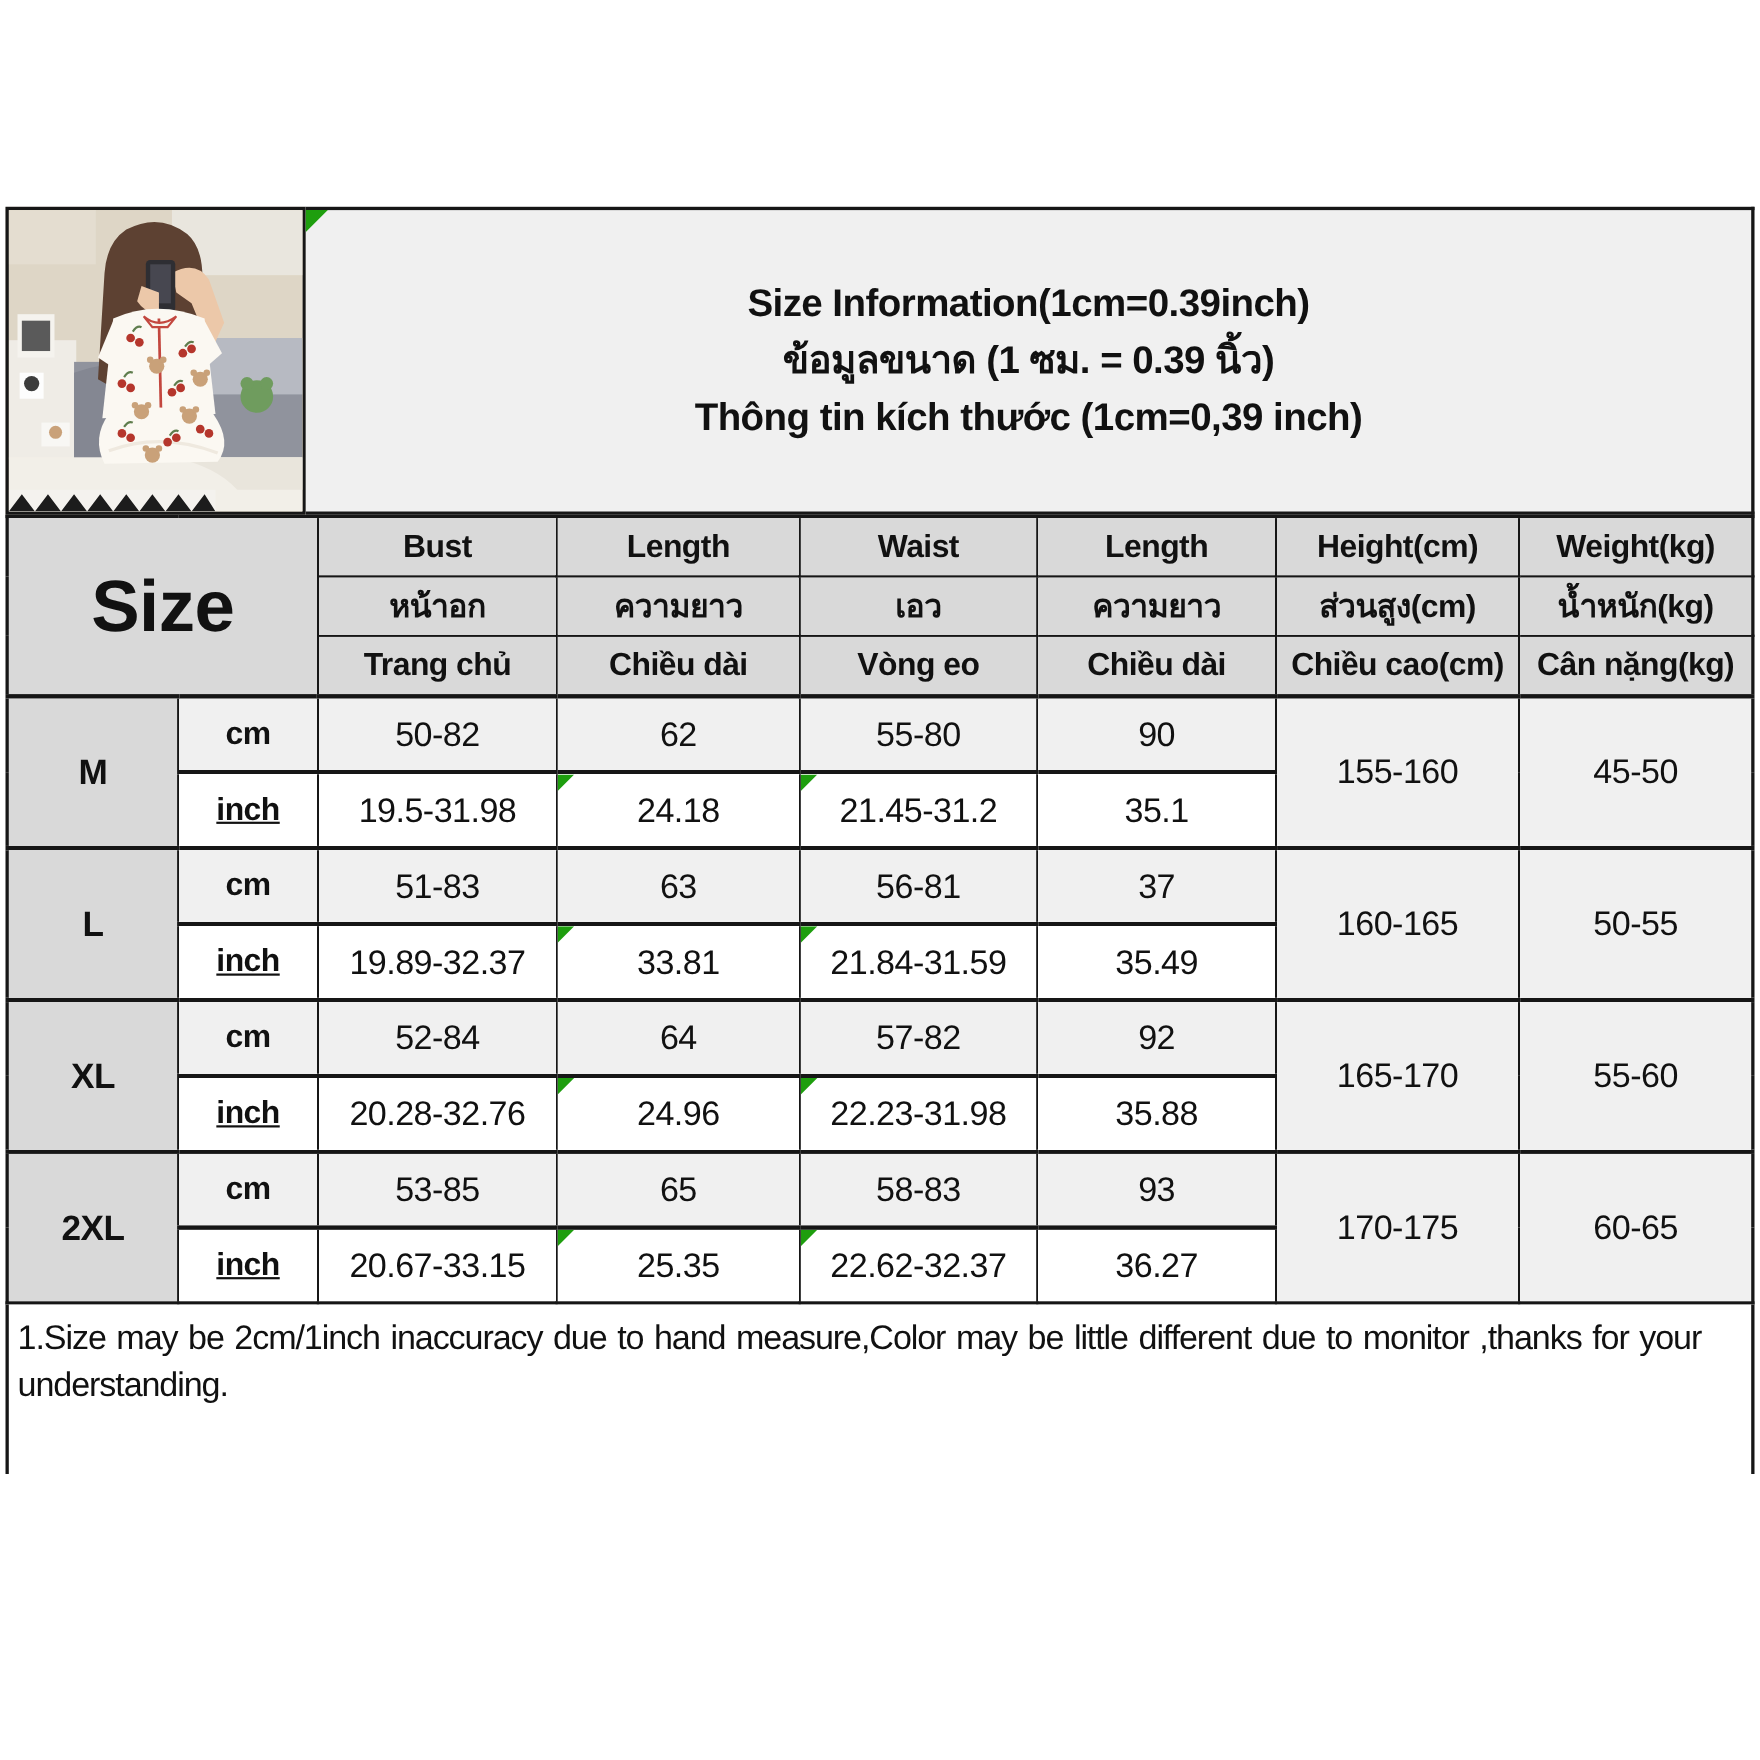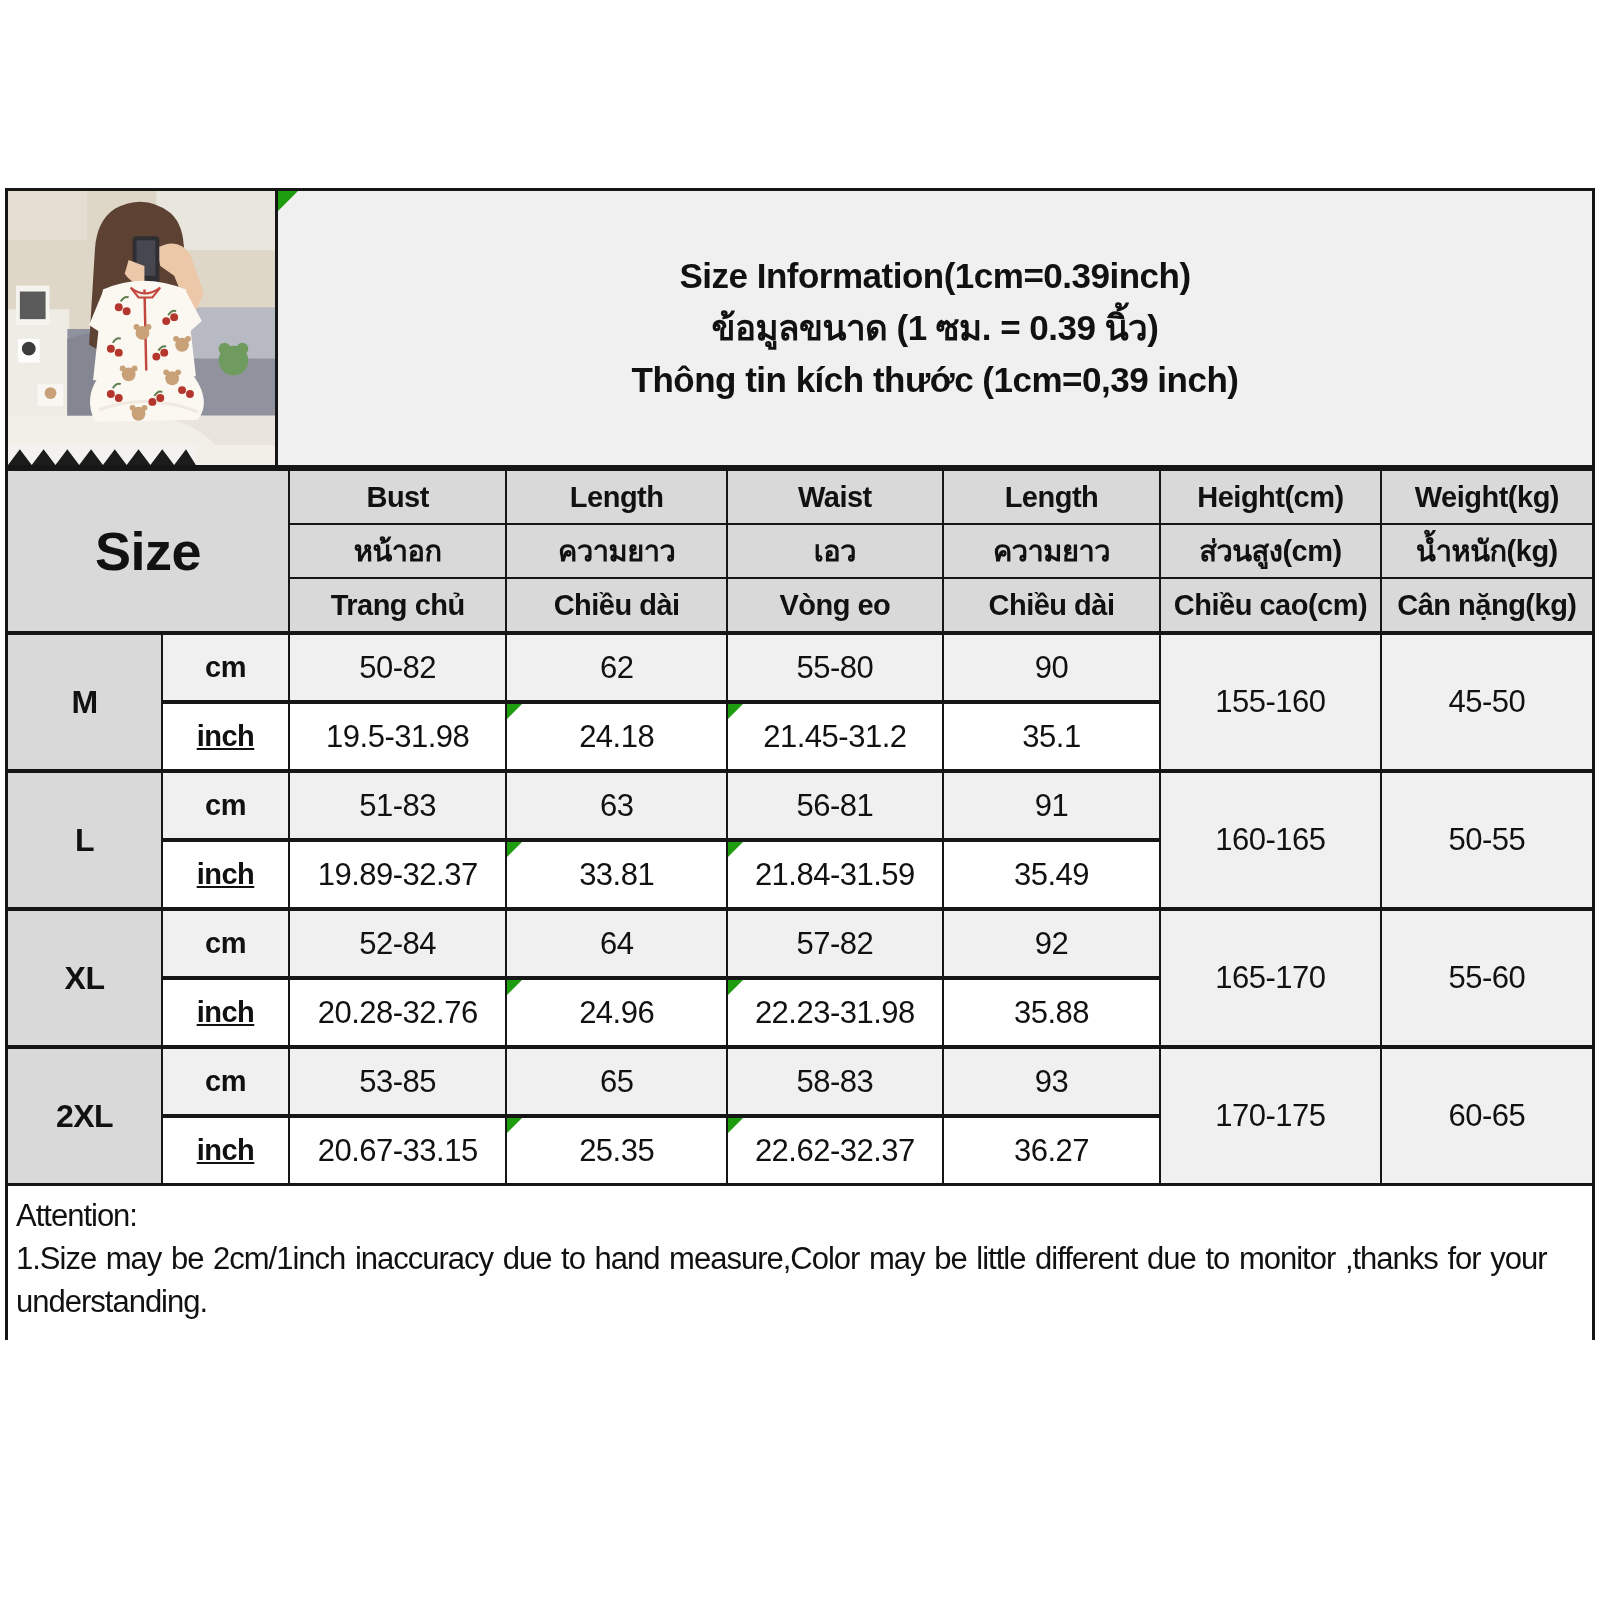--- a/index.html
+++ b/index.html
@@ -15,21 +15,21 @@
              display:flex;flex-direction:column;justify-content:center;align-items:center;position:relative;}
   .title-box::before{content:"";position:absolute;left:0;top:0;border-style:solid;
              border-width:20px 20px 0 0;border-color:#1e9e0e transparent transparent transparent;}
   .title-line{font-weight:bold;font-size:35px;line-height:52px;letter-spacing:-0.5px;}
 
   
   table.size-table{width:100%;border-collapse:collapse;table-layout:fixed;border:3px solid #161616;}
   table.size-table td{border:2px solid #161616;text-align:center;vertical-align:middle;
              padding:0 2px;overflow:hidden;position:relative;}
   thead td{background:#d9d9d9;font-weight:bold;height:52px;font-size:29px;letter-spacing:-0.5px;}
-  td.c-size{font-size:54px;font-weight:bold;background:#d9d9d9;}
+  td.c-size{font-size:66px;font-weight:bold;background:#d9d9d9;}
   thead tr:last-child td{border-bottom-width:4px;}
   tbody td{height:65px;font-size:31px;font-weight:normal;letter-spacing:-0.5px;background:#ffffff;}
   tbody td.c-sizelabel{background:#d9d9d9;font-weight:bold;font-size:32px;}
   tbody td.c-unit{background:#f0f0f0;font-weight:bold;font-size:29px;}
   tbody td.c-unit-inch{background:#ffffff;text-decoration:underline;}
   tbody tr.r-cm td{background:#f0f0f0;}
   tbody tr.r-cm td.c-sizelabel{background:#d9d9d9;}
   tbody td.c-hw{background:#f0f0f0;}
   tbody tr.group-start td{border-top-width:4px;}
   tbody tr.r-inch td{border-top-width:4px;}
@@ -200,21 +200,21 @@
             <td class="v-inch tri">24.18</td>
             <td class="v-inch tri">21.45-31.2</td>
             <td class="v-inch">35.1</td>
           </tr>
           <tr class="r-cm group-start">
             <td class="c-sizelabel" rowspan="2">L</td>
             <td class="c-unit">cm</td>
             <td class="v-cm">51-83</td>
             <td class="v-cm">63</td>
             <td class="v-cm">56-81</td>
-            <td class="v-cm">91</td>
+            <td class="v-cm">37</td>
             <td class="c-hw" rowspan="2">160-165</td>
             <td class="c-hw" rowspan="2">50-55</td>
           </tr>
           <tr class="r-inch">
             <td class="c-unit c-unit-inch">inch</td>
             <td class="v-inch">19.89-32.37</td>
             <td class="v-inch tri">33.81</td>
             <td class="v-inch tri">21.84-31.59</td>
             <td class="v-inch">35.49</td>
           </tr>
@@ -249,18 +249,17 @@
             <td class="c-unit c-unit-inch">inch</td>
             <td class="v-inch">20.67-33.15</td>
             <td class="v-inch tri">25.35</td>
             <td class="v-inch tri">22.62-32.37</td>
             <td class="v-inch">36.27</td>
           </tr>
         </tbody>
     </table>
 
     <div class="attention">
-      <p>Attention:</p>
       <p>1.Size may be 2cm/1inch inaccuracy due to hand measure,Color may be little different due to monitor ,thanks for your understanding.</p>
     </div>
 
   </div>
 </div>
 
 </body></html>

